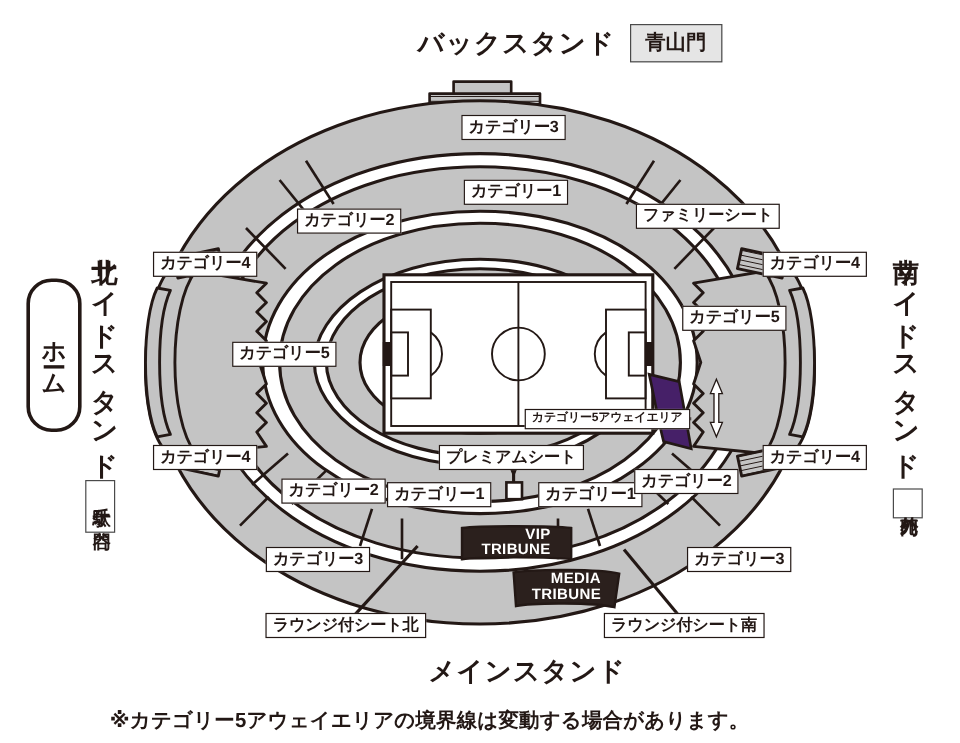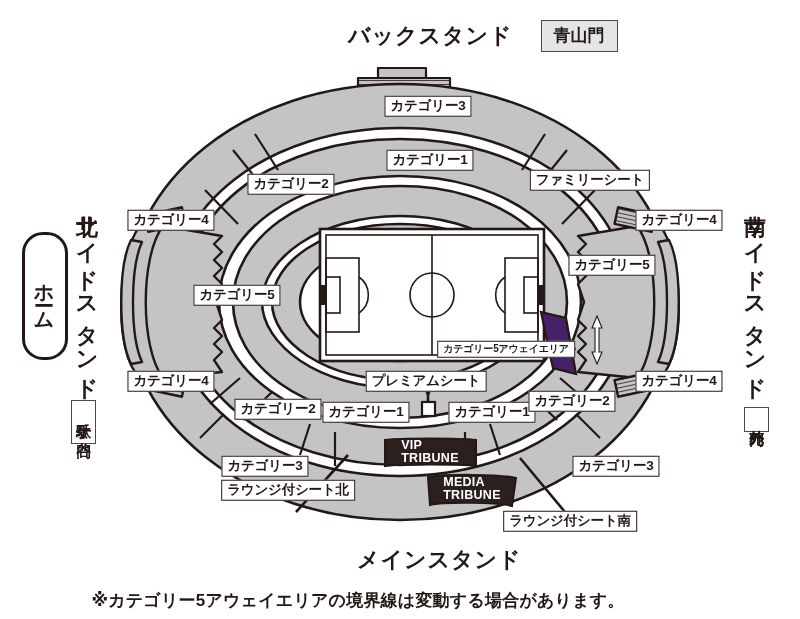--- a/index.html
+++ b/index.html
@@ -19,21 +19,21 @@
     position: relative;
     width: 800px;
     height: 619px;
   }
 
   
   .head-row {
     position: absolute;
     display: flex;
     align-items: center;
-    gap: 28px;
+    gap: 12px;
   }
   .head-title {
     font-size: 22px;
     font-weight: bold;
     letter-spacing: 1px;
     color: #231815;
     white-space: nowrap;
   }
   .gate-box {
     border: 1.5px solid #4a4a4a;
@@ -131,21 +131,21 @@
     line-height: 1.15;
     letter-spacing: -0.2px;
   }
   .seat-label.sm { font-size: 10px; }
   .tribune-label {
     position: absolute;
     transform: translate(-50%, -50%);
     color: #ffffff;
     font-size: 12.5px;
     font-weight: bold;
-    text-align: left;
+    text-align: right;
     line-height: 1.05;
     letter-spacing: 0.3px;
     white-space: nowrap;
     pointer-events: none;
   }
 </style>
 </head>
 <body>
 
 <div id="stage">
@@ -304,21 +304,21 @@
       <div class="seat-label sm" style="left: 506px; top: 349px;">カテゴリー5アウェイエリア</div>
       <div class="seat-label" style="left: 426px; top: 381px;">プレミアムシート</div>
       <div class="seat-label" style="left: 171px; top: 381px;">カテゴリー4</div>
       <div class="seat-label" style="left: 679px; top: 381px;">カテゴリー4</div>
       <div class="seat-label" style="left: 278px; top: 409px;">カテゴリー2</div>
       <div class="seat-label" style="left: 366px; top: 412px;">カテゴリー1</div>
       <div class="seat-label" style="left: 492px; top: 412px;">カテゴリー1</div>
       <div class="seat-label" style="left: 572px; top: 401px;">カテゴリー2</div>
       <div class="seat-label" style="left: 265px; top: 466px;">カテゴリー3</div>
       <div class="seat-label" style="left: 616px; top: 466px;">カテゴリー3</div>
-      <div class="seat-label" style="left: 288px; top: 490px;">ラウンジ付シート北</div>
+      <div class="seat-label" style="left: 288px; top: 521px;">ラウンジ付シート北</div>
       <div class="seat-label" style="left: 570px; top: 521px;">ラウンジ付シート南</div>
     </div>
 
   <div id="tribune-labels">
       <div class="tribune-label" style="left: 430px; top: 452px;">
         <div>VIP</div>
         <div>TRIBUNE</div>
       </div>
       <div class="tribune-label" style="left: 472px; top: 489px;">
         <div>MEDIA</div>

